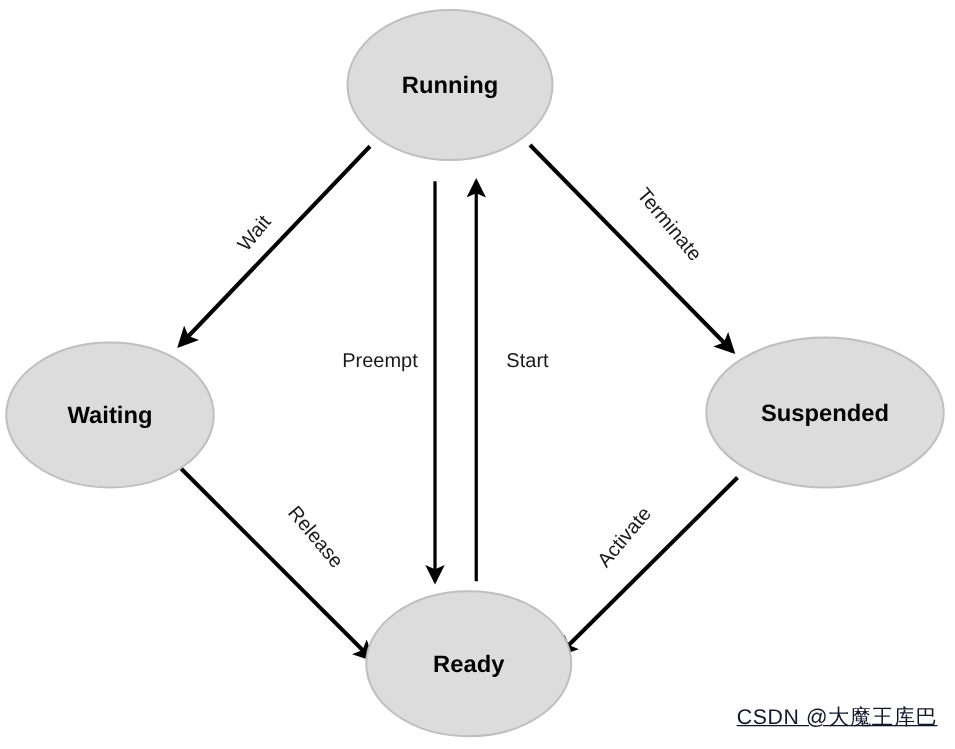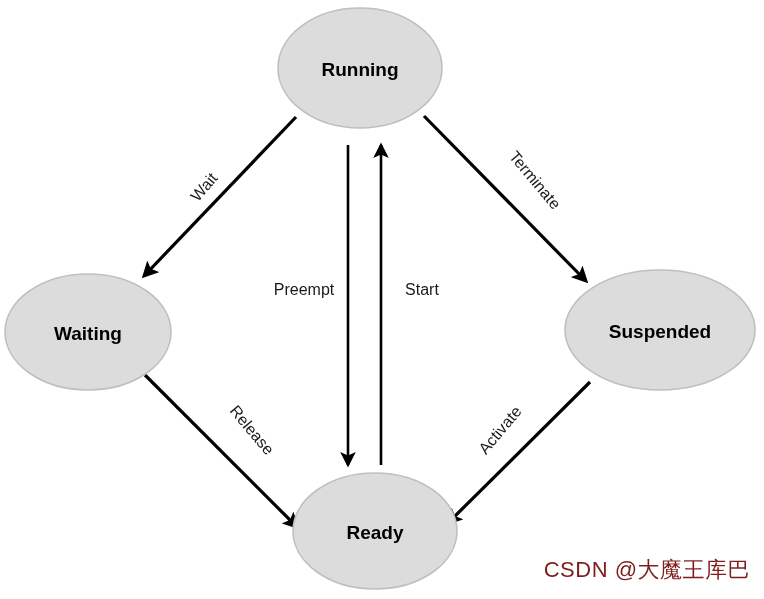--- a/index.html
+++ b/index.html
@@ -52,25 +52,26 @@
     font-size: 16px;
     fill: #1a1a1a;
     text-anchor: middle;
     dominant-baseline: central;
   }
   .watermark {
     position: absolute;
     right: 14px;
     bottom: 14px;
     font-family: "Liberation Sans", sans-serif;
-    font-size: 22px;
-    color: #7f1d1d;
+    font-size: 17px;
+    color: #0f172a;
     letter-spacing: 0.5px;
     white-space: nowrap;
     user-select: none;
+    text-decoration: underline;
   }
 </style>
 </head>
 <body>
 
 <div id="canvas">
 
   <svg id="diagram-svg" viewBox="0 0 764 599">
     <defs>
       <marker id="arrowhead" markerWidth="5.2" markerHeight="5.2" refX="4.2" refY="2.6" orient="auto" markerUnits="strokeWidth">

